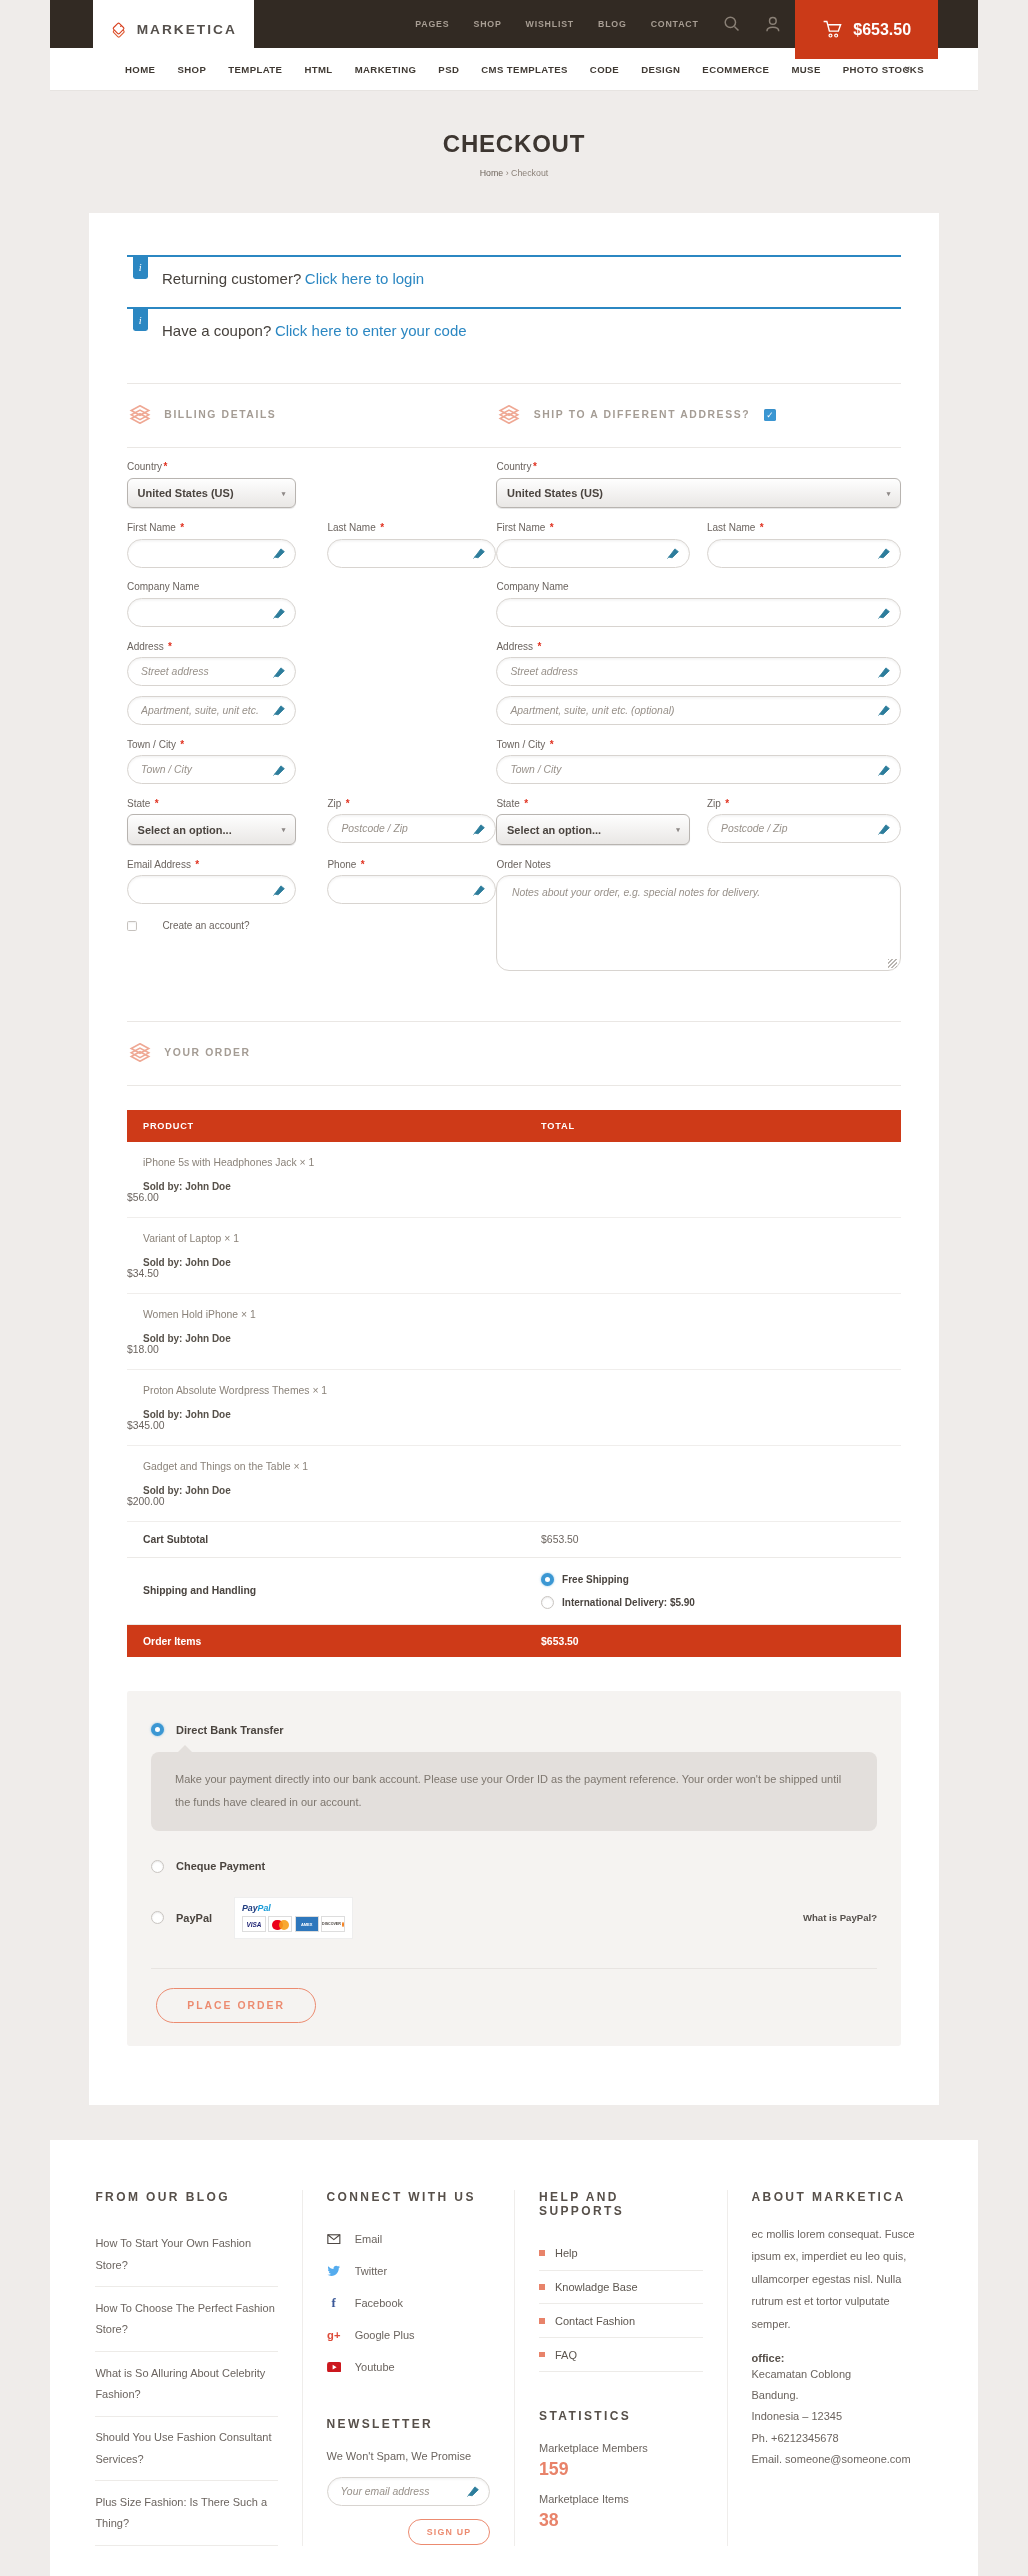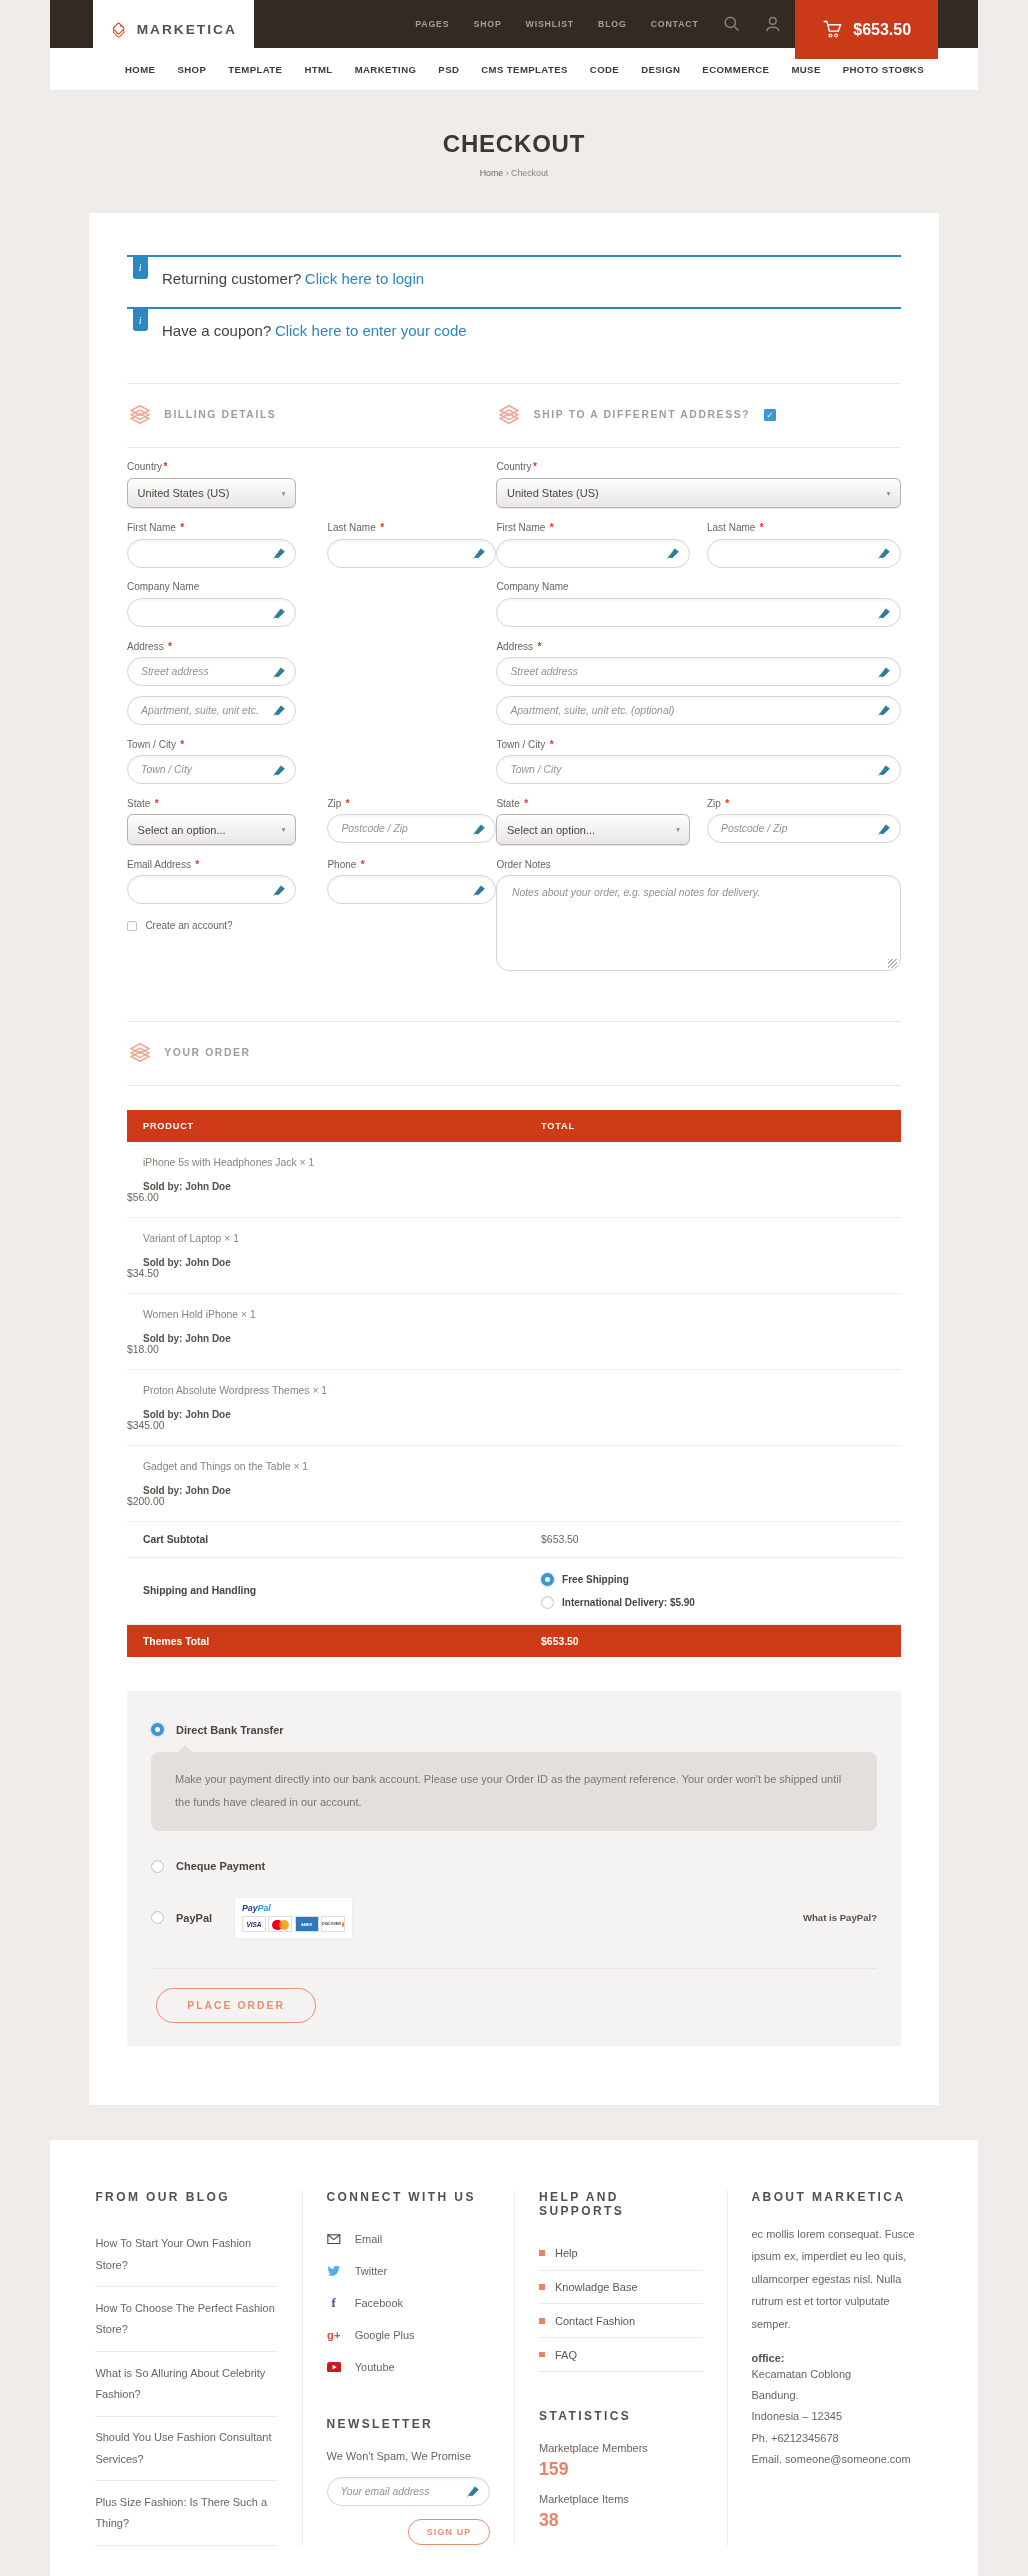--- a/index.html
+++ b/index.html
@@ -64,24 +64,24 @@
   .pill { position:relative; }
   .pill input { width:100%; height:29px; border:0.8px solid #d8d4d0; border-radius:14.5px;
                 padding:0 29px 0 13px; font-size:10.4px; color:#555; outline:none;
                 box-shadow:inset 0 1.6px 2.4px rgba(0,0,0,.05); font-family:inherit; background:#fff; }
   .pill input::placeholder, .notes::placeholder { font-style:italic; color:#98918a; opacity:1; }
   .pen { position:absolute; right:10.4px; top:50%; transform:translateY(-50%); width:13.7px; height:13.7px; }
 
   .selectbox { height:30.5px; border:0.8px solid #b8b4b0; border-radius:6px;
                background:linear-gradient(#fefefe,#e9e7e5); box-shadow:0 0.8px 0.8px rgba(0,0,0,.1);
                display:flex; align-items:center; justify-content:space-between;
-               padding:0 9.6px; font-size:11px; font-weight:normal; color:#4a443f; cursor:pointer; }
+               padding:0 9.6px; font-size:11px; font-weight:bold; color:#4a443f; cursor:pointer; }
   .sel-arrow { color:#8d8archive6; color:#8d8886; font-size:7.2px; }
 
-  .check-row { display:flex; align-items:center; gap:8px; margin-top:16px; }
+  .check-row { display:flex; align-items:center; gap:25px; margin-top:16px; }
   .checkbox { width:10.4px; height:10.4px; border:0.8px solid #c6c2be; border-radius:1.6px; background:#fff;
               box-shadow:inset 0 0.8px 1.6px rgba(0,0,0,.08); cursor:pointer; }
   .check-label { font-size:10px; color:#6b645f; }
   .checkbox.blue { width:12px; height:12px; border:none; background:#3b97d3; color:#fff; font-size:8.8px;
                    display:flex; align-items:center; justify-content:center; border-radius:1.6px; }
 
   .notes-wrap { position:relative; }
   .notes { width:100%; height:96px; border:0.8px solid #d8d4d0; border-radius:13px;
            padding:11.2px 14.5px; font-size:10.4px; color:#555; font-family:inherit; resize:none; outline:none;
            box-shadow:inset 0 1.6px 2.4px rgba(0,0,0,.04); }
@@ -495,21 +495,21 @@
               <span>Free Shipping</span>
             </div>
             <div class="radio-row">
               <span class="radio"></span>
               <span>International Delivery: $5.90</span>
             </div>
           </div>
         </div>
 
         <div class="grand">
-          <div class="c1">Themes Total</div>
+          <div class="c1">Order Items</div>
           <div class="c2">$653.50</div>
         </div>
       </div>
 
       <div class="pay-box">
         <div class="pay-row">
           <span class="radio on"></span>
           <span>Direct Bank Transfer</span>
         </div>
         <div class="pay-desc">Make your payment directly into our bank account. Please use your Order ID as the payment reference. Your order won't be shipped until the funds have cleared in our account.</div>

